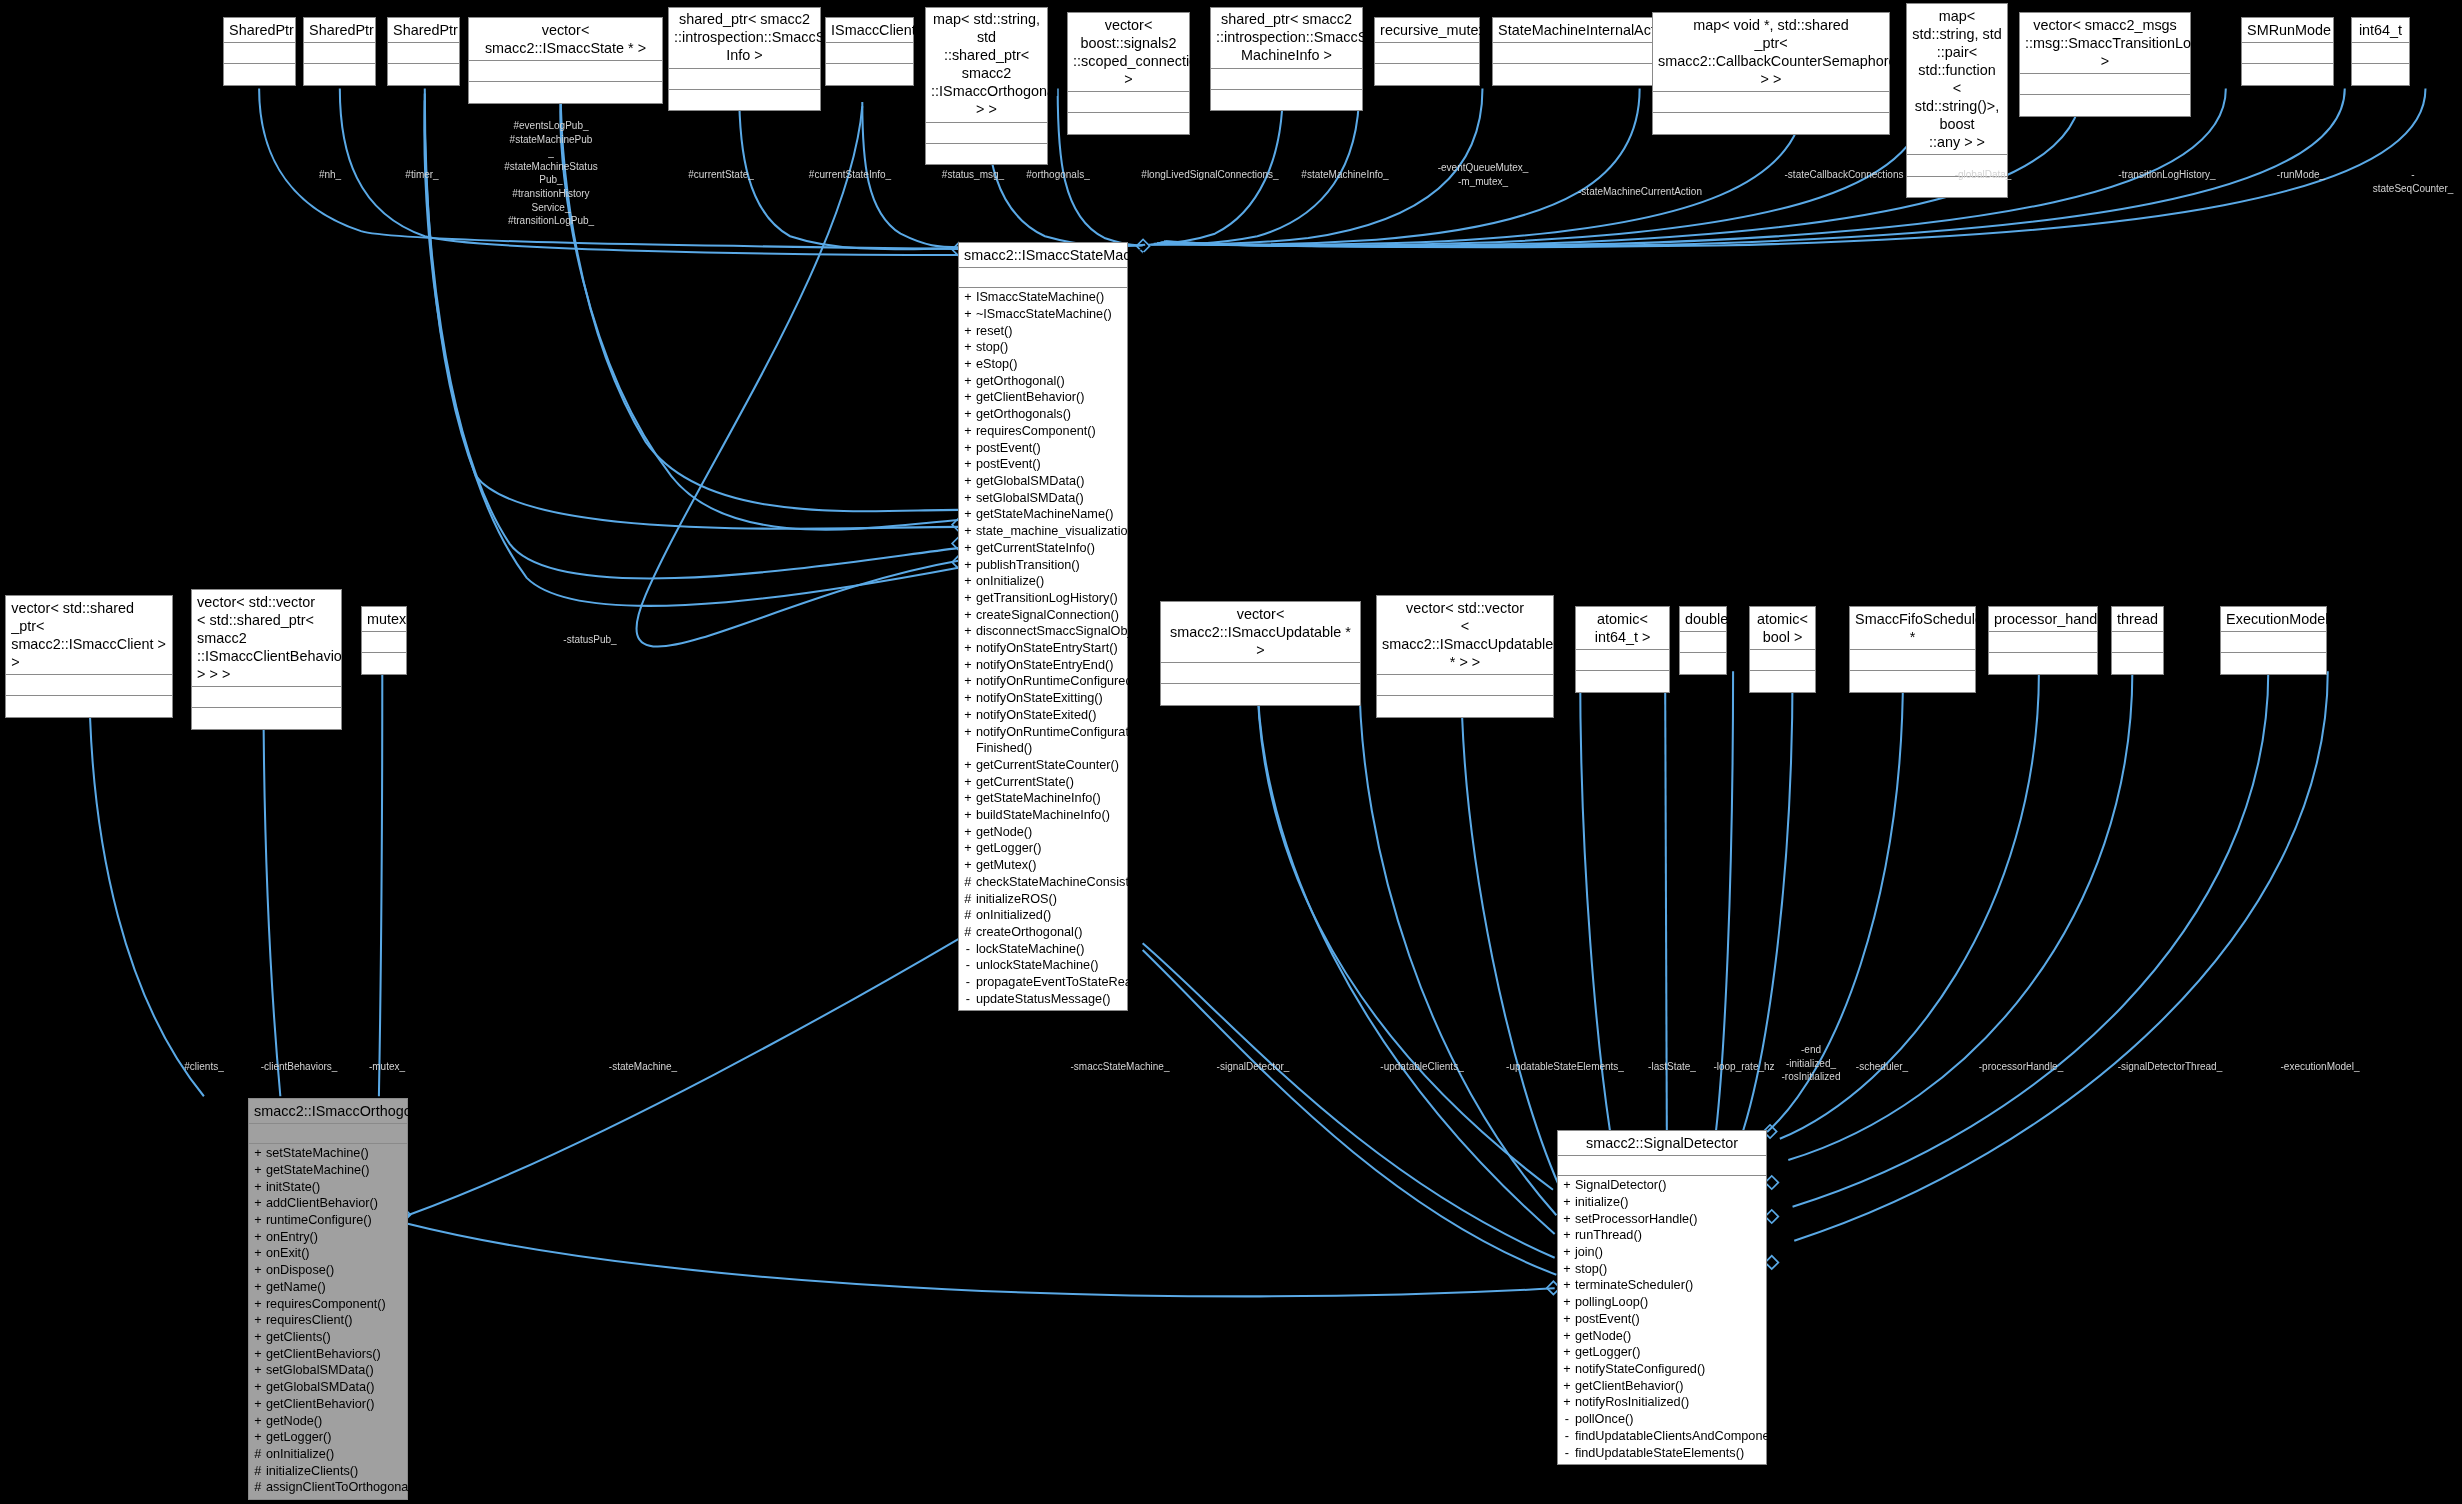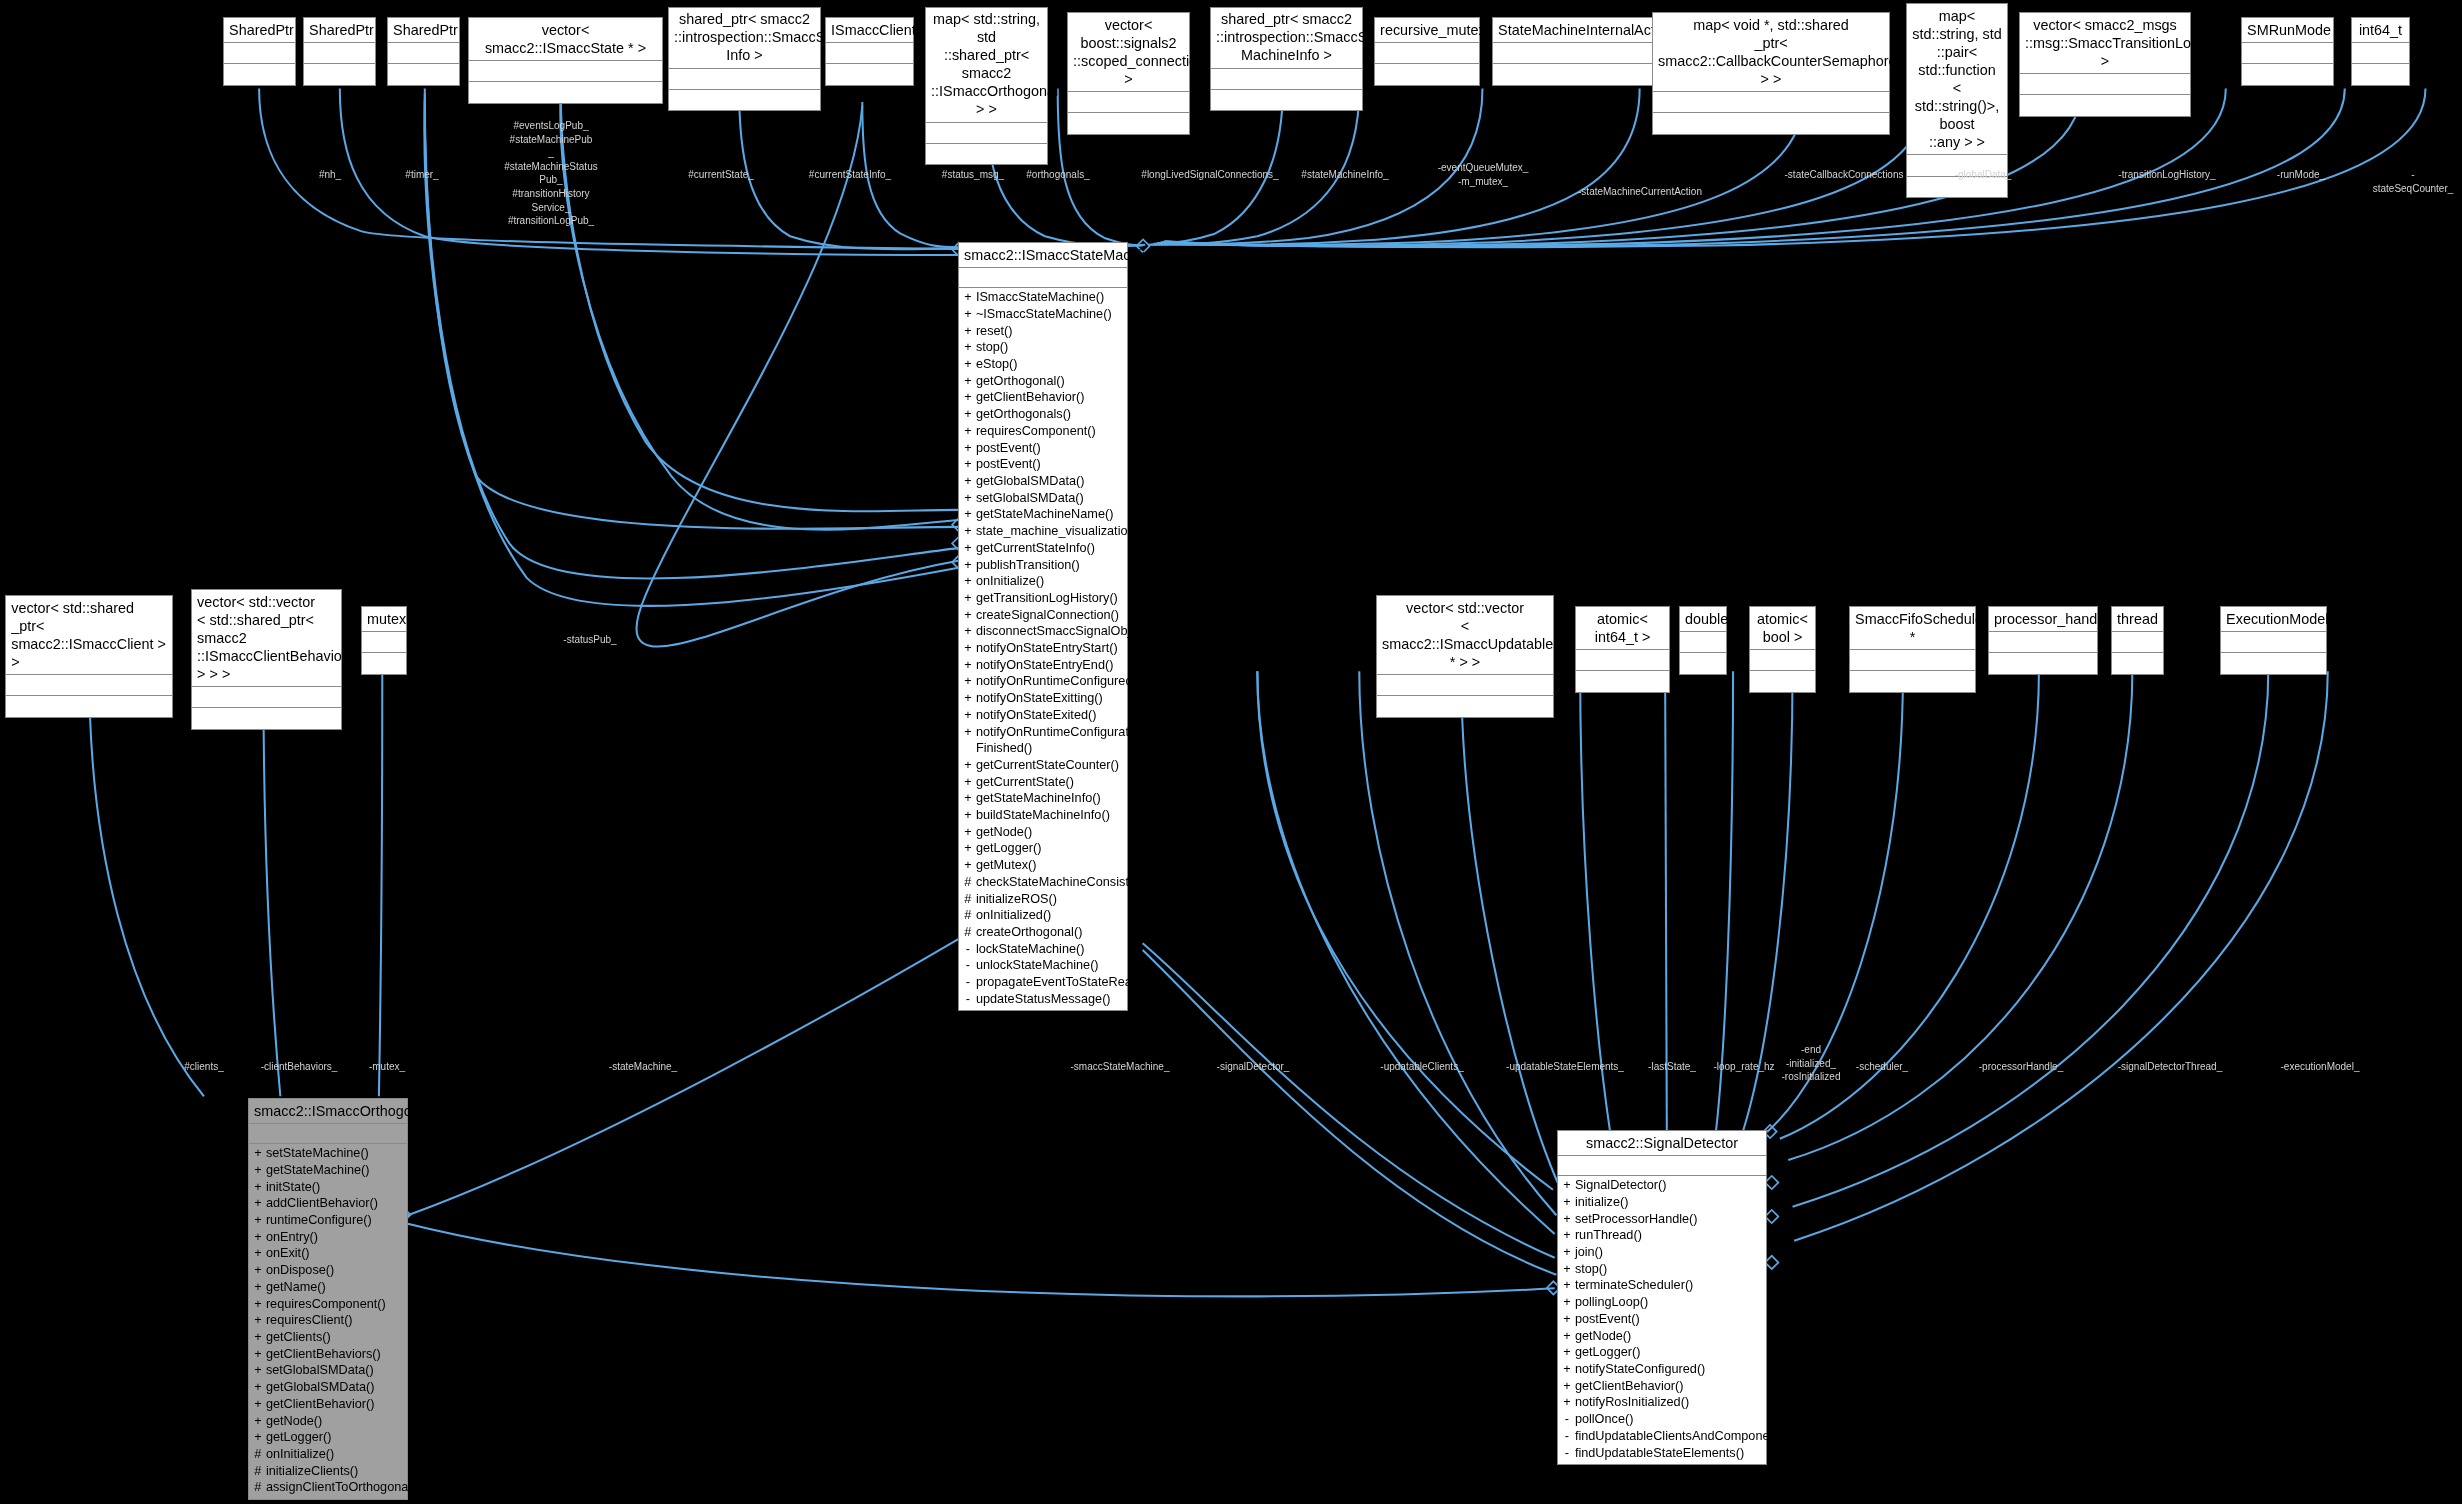--- a/index.html
+++ b/index.html
@@ -272,20 +272,25 @@
     <div class="attrs2"></div>
     <div class="attrs3"></div>
   </div>
 
   <div class="umlbox stub" style="left:361px;top:606px;width:46px;">
     <div class="title">mutex</div>
     <div class="attrs2"></div>
     <div class="attrs3"></div>
   </div>
 
+  <div class="umlbox stub" style="left:1160px;top:601px;width:201px;">
+    <div class="title">vector&lt; smacc2::ISmaccUpdatable * &gt;</div>
+    <div class="attrs2"></div>
+    <div class="attrs3"></div>
+  </div>
 
   <div class="umlbox stub" style="left:1376px;top:595px;width:178px;">
     <div class="title">vector&lt; std::vector
 &lt; smacc2::ISmaccUpdatable * &gt; &gt;</div>
     <div class="attrs2"></div>
     <div class="attrs3"></div>
   </div>
 
   <div class="umlbox stub" style="left:1575px;top:606px;width:95px;">
     <div class="title">atomic&lt; int64_t &gt;</div>

